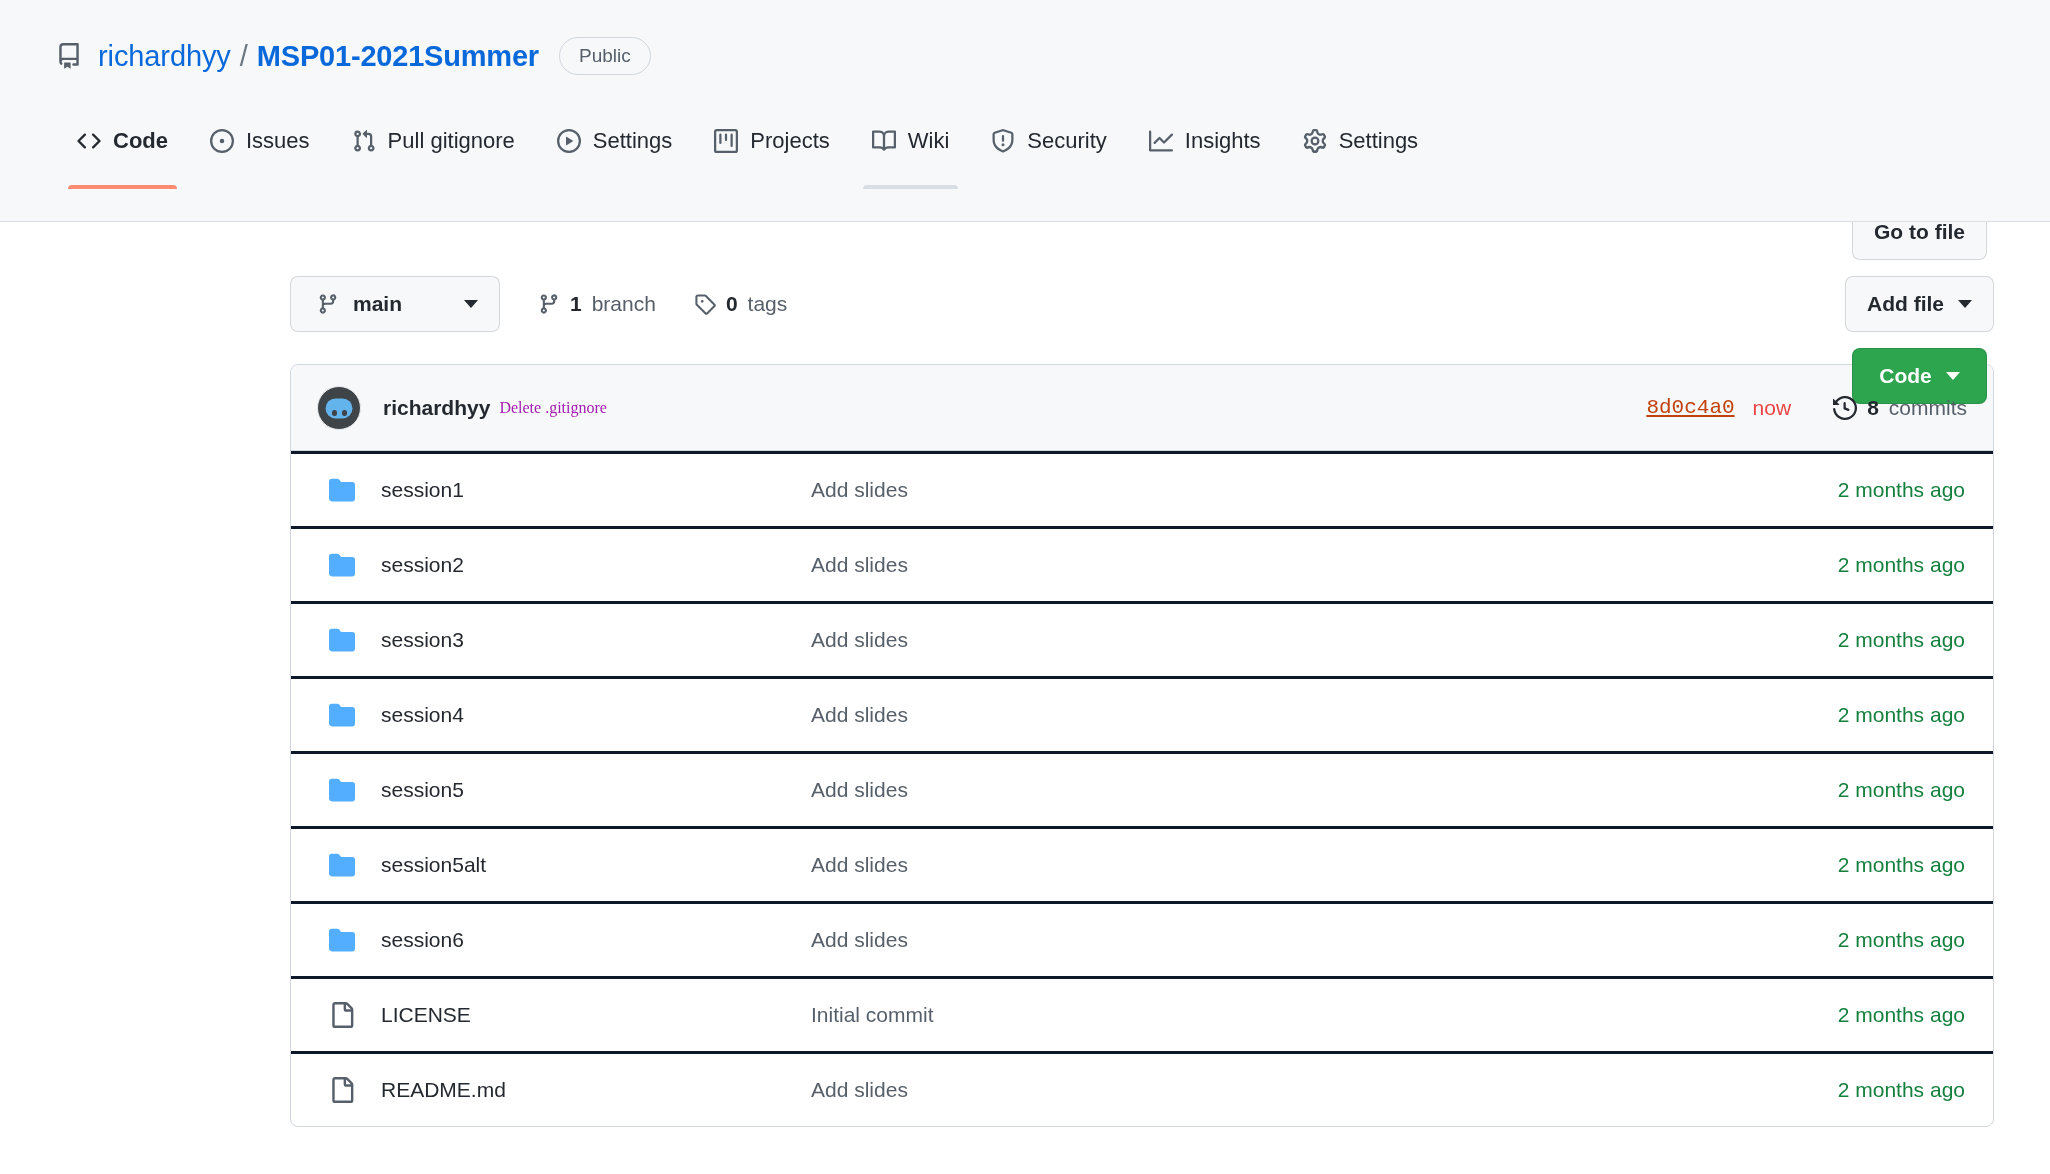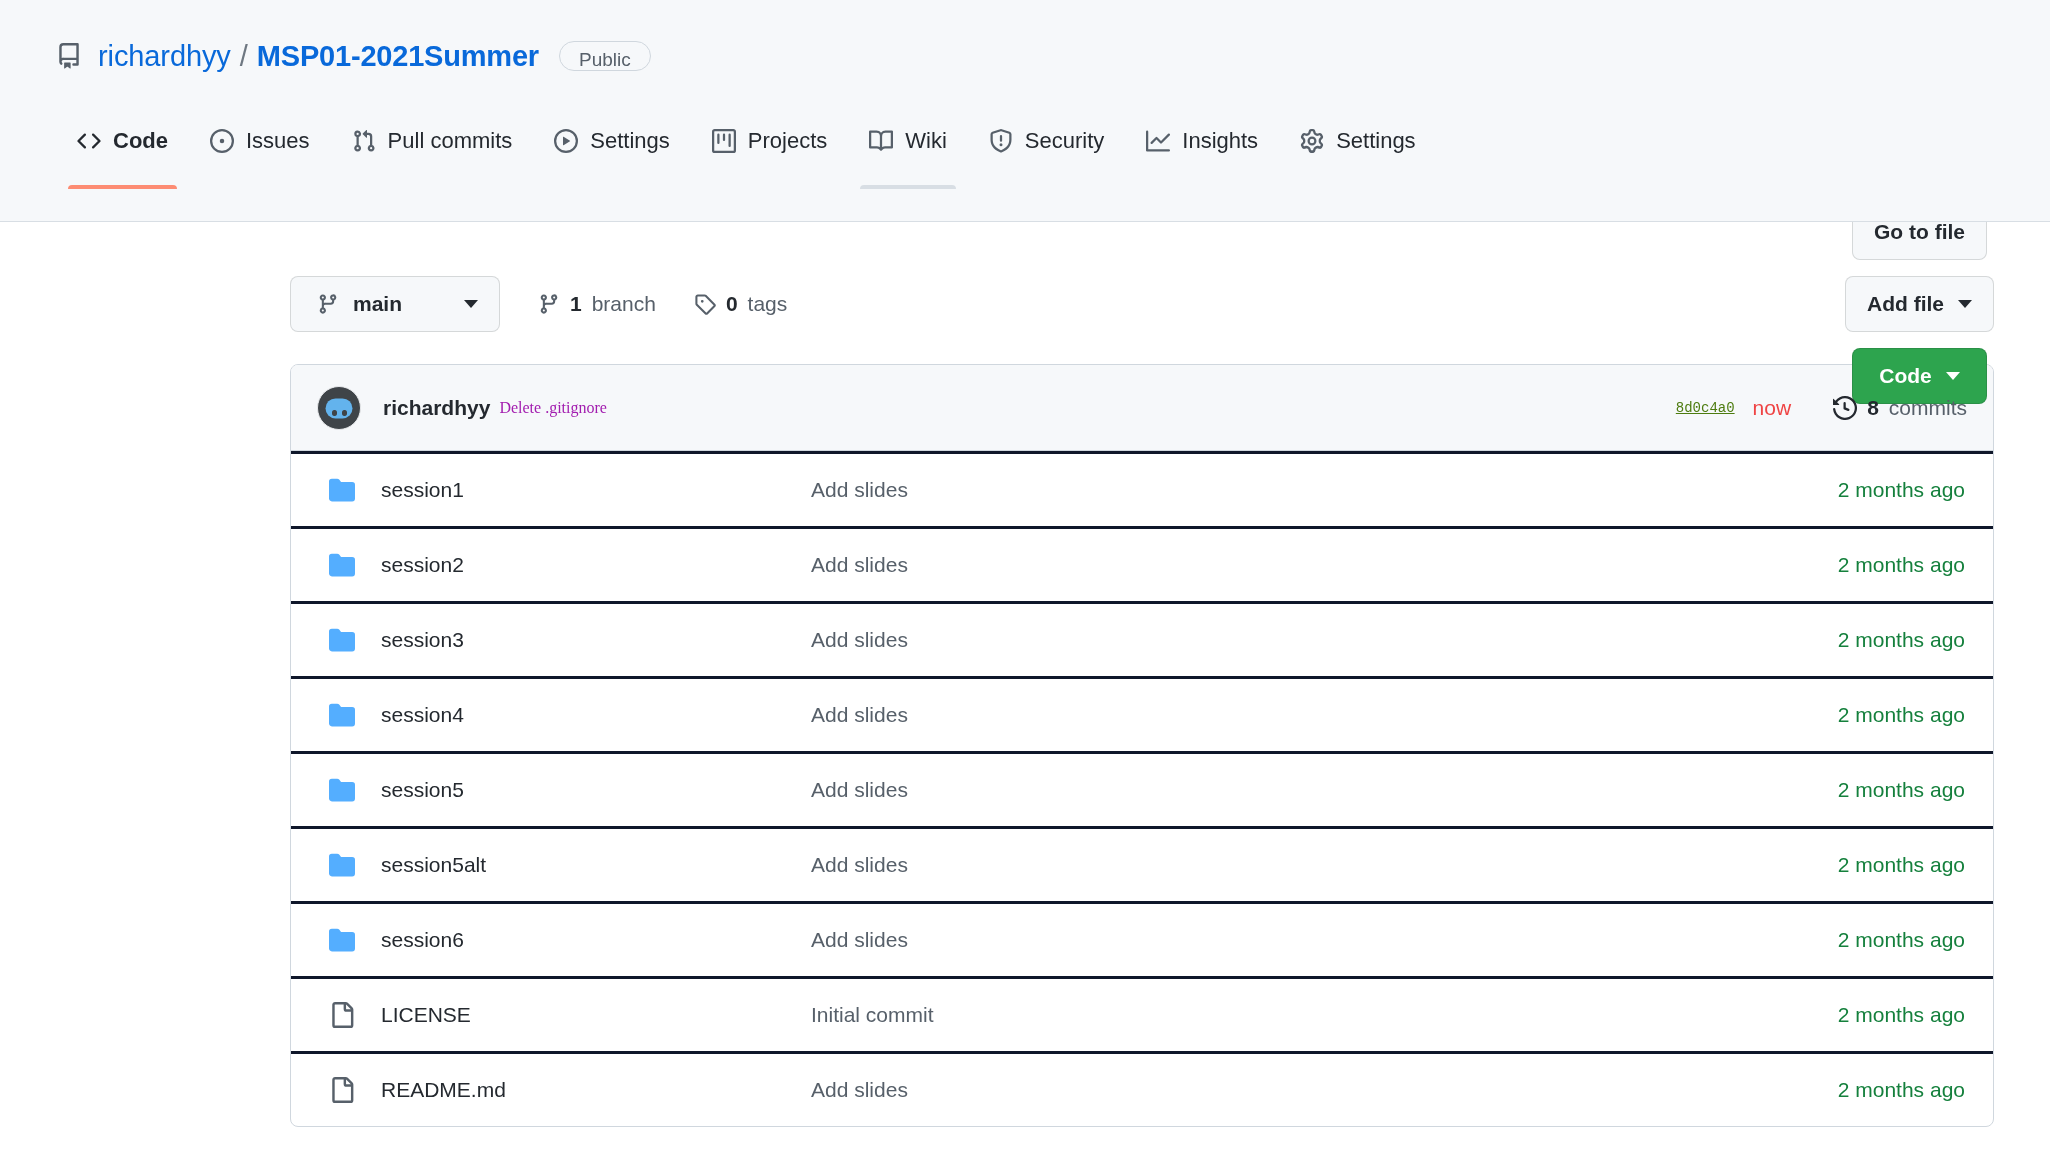--- a/index.html
+++ b/index.html
@@ -54,21 +54,21 @@
     text-decoration: none;
     letter-spacing: -0.2px;
   }
   .visibility-badge {
     margin-left: 20px;
     border: 1px solid #d0d7de;
     border-radius: 2em;
     color: #57606a;
     font-size: 19px;
     line-height: 1;
-    padding: 8px 19px 1px;
+    padding: 8px 19px 9px;
     background: transparent;
     white-space: nowrap;
   }
 
   
   .repo-nav {
     display: flex;
     align-items: flex-end;
     padding: 0 0 0 56px;
     margin-top: 30px;
@@ -234,22 +234,22 @@
     font-family: Liberation Serif, serif;
   }
   .commit-right {
     margin-left: auto;
     display: flex;
     align-items: center;
     gap: 0;
   }
   .commit-sha {
     font-family: "Liberation Mono", monospace;
-    font-size: 14px;
-    color: #4d7c0f;
+    font-size: 21px;
+    color: #c2410c;
     letter-spacing: 0;
     margin-left: 46px;
   }
   .commit-time {
     font-size: 21px;
     color: #ef4444;
     margin-left: 18px;
   }
   .commits-count {
     display: inline-flex;
@@ -351,21 +351,21 @@
       <span>Issues</span>
       <span class="nav-underline"></span>
     </a>
 
     <a class="nav-item" href="#">
       <span class="nav-ico">
         <svg viewBox="0 0 16 16" fill="currentColor" aria-hidden="true">
             <path d="M1.5 3.25a2.25 2.25 0 1 1 3 2.122v5.256a2.251 2.251 0 1 1-1.5 0V5.372A2.25 2.25 0 0 1 1.5 3.25Zm5.677-.177L9.573.677A.25.25 0 0 1 10 .854V2.5h1A2.5 2.5 0 0 1 13.5 5v5.628a2.251 2.251 0 1 1-1.5 0V5a1 1 0 0 0-1-1h-1v1.646a.25.25 0 0 1-.427.177L7.177 3.427a.25.25 0 0 1 0-.354ZM3.75 2.5a.75.75 0 1 0 0 1.5.75.75 0 0 0 0-1.5Zm0 9.5a.75.75 0 1 0 0 1.5.75.75 0 0 0 0-1.5Zm8.25.75a.75.75 0 1 0 1.5 0 .75.75 0 0 0-1.5 0Z"></path>
           </svg>
       </span>
-      <span>Pull commits</span>
+      <span>Pull gitignore</span>
       <span class="nav-underline"></span>
     </a>
 
     <a class="nav-item" href="#">
       <span class="nav-ico">
         <svg viewBox="0 0 16 16" fill="currentColor" aria-hidden="true">
             <path d="M8 0a8 8 0 1 1 0 16A8 8 0 0 1 8 0ZM1.5 8a6.5 6.5 0 1 0 13 0 6.5 6.5 0 0 0-13 0Zm4.879-2.773 4.264 2.559a.25.25 0 0 1 0 .428l-4.264 2.559A.25.25 0 0 1 6 10.559V5.442a.25.25 0 0 1 .379-.215Z"></path>
           </svg>
       </span>
       <span>Settings</span>

